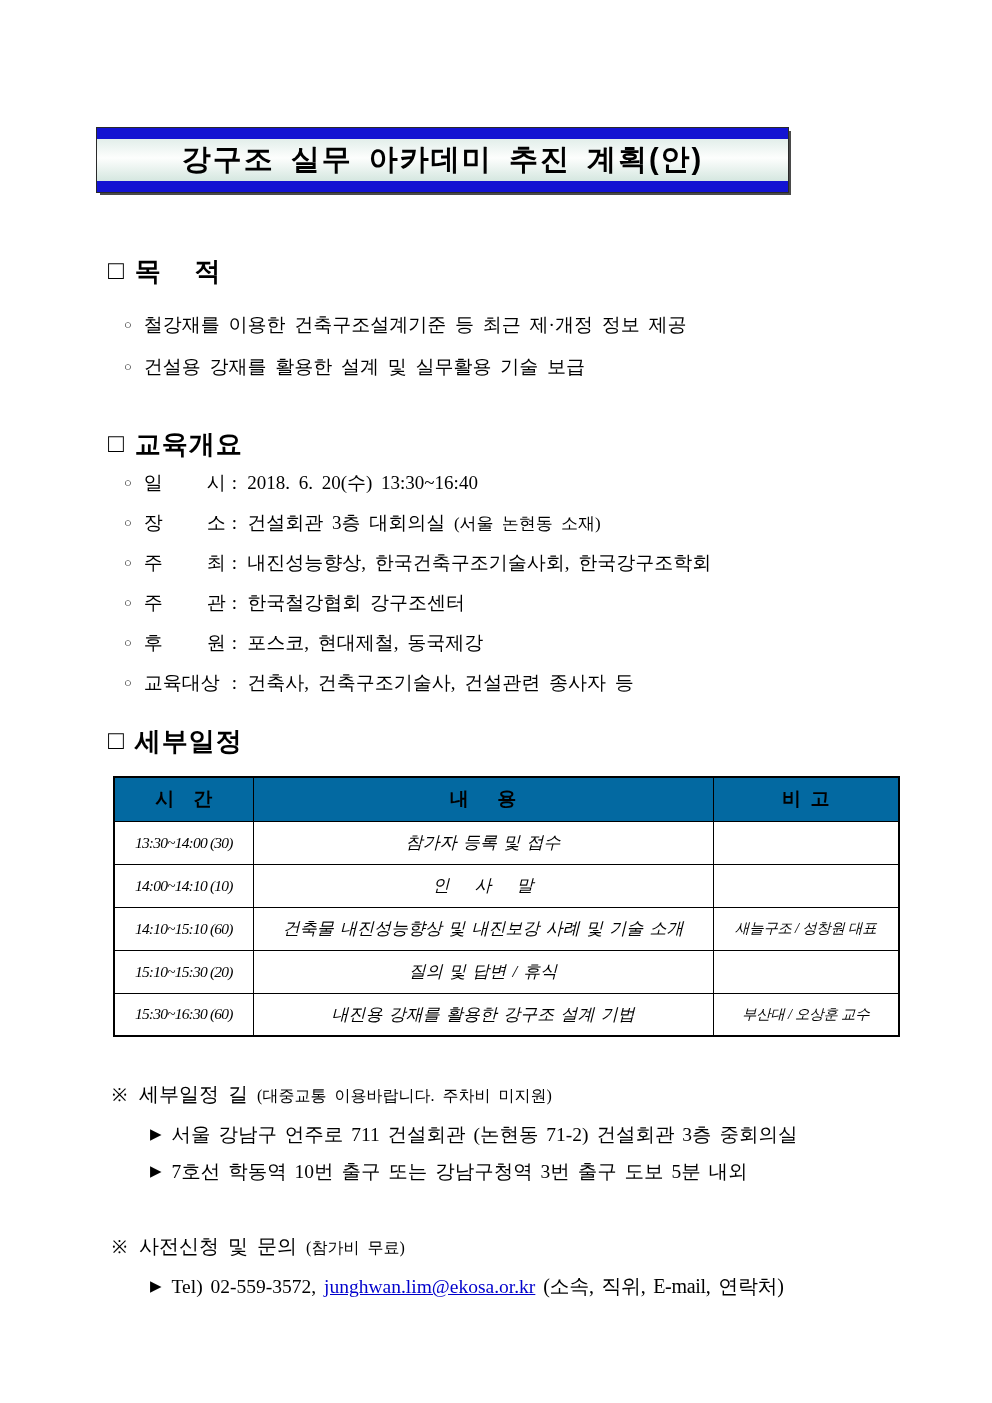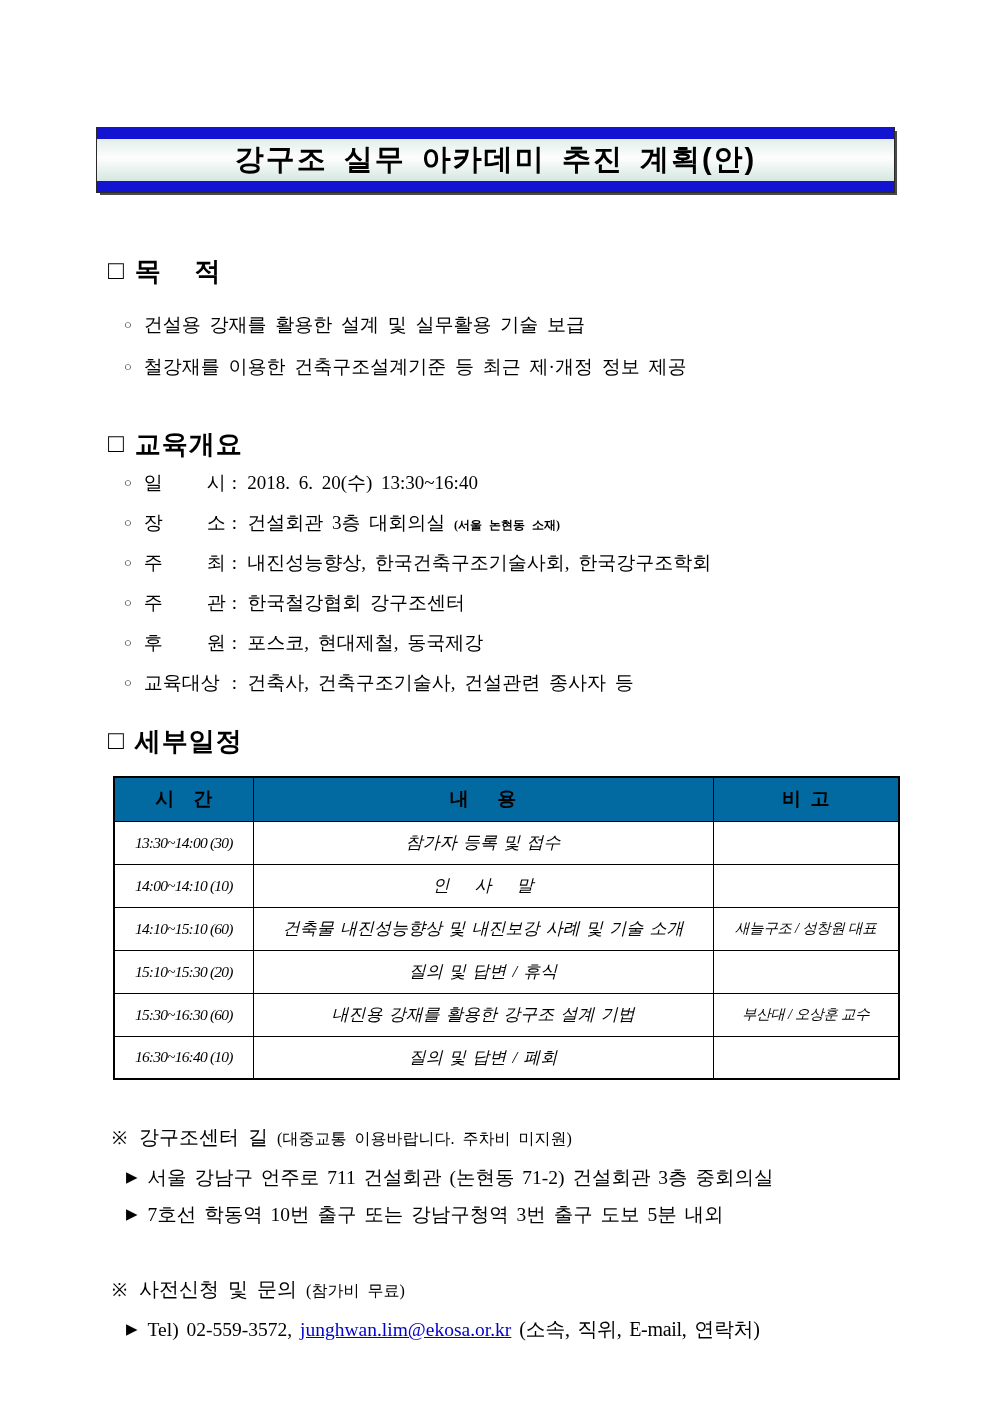--- a/index.html
+++ b/index.html
@@ -10,21 +10,21 @@
     position: relative;
     font-family: "Liberation Serif", "DejaVu Serif", serif;
     color: #000;
     overflow: hidden;
   }
 
   
   .banner {
     position: absolute;
     left: 96px; top: 127px;
-    width: 799px;
+    width: 693px;
     border: 1px solid #2a2a2a;
     box-shadow: 3px 3px 0 -1px #4a4a4a;
     background: #fff;
   }
   .banner .bar { height: 11px; background: #1313d2; }
   .banner .banner-body {
     height: 42px;
     background: linear-gradient(180deg, #e2eeea 0%, #fdfefd 45%, #d5e7e0 100%);
     display: flex; align-items: center; justify-content: center;
   }
@@ -72,21 +72,21 @@
     position: relative; top: -2px;
   }
   #overview-list .o-item { line-height: 38px; }
   .item-label {
     display: inline-block;
     width: 82px;
     text-align-last: justify;
     white-space: normal;
   }
   .item-colon { display: inline-block; margin: 0 10px 0 6px; }
-  .item-note { font-size: 12px; font-weight: bold; }
+  .item-note { font-size: 17px; }
 
   
   .schedule-table {
     margin-left: 113px;
     width: 785px;
     border-collapse: collapse;
     table-layout: fixed;
   }
   .schedule-table col.c-time    { width: 139px; }
   .schedule-table col.c-content { width: 460px; }
@@ -115,21 +115,21 @@
 
   
   .note-block { margin-left: 112px; }
   .note-head {
     font-size: 20px;
     word-spacing: 4px;
     line-height: 30px;
   }
   .note-head .note-marker { font-size: 18px; margin-right: 12px; }
   .note-head .note-paren { font-size: 16px; }
-  .note-lines { margin-left: 14px; margin-top: 6px; }
+  .note-lines { margin-left: 38px; margin-top: 6px; }
   .note-line {
     font-size: 19.5px;
     line-height: 35px;
     word-spacing: 3px;
     white-space: nowrap;
   }
   .note-line .arrow {
     font-size: 15px;
     margin-right: 10px;
     position: relative; top: -2px;
@@ -147,24 +147,24 @@
   </div>
   <div class="bar"></div>
 </div>
 
 <div class="section-heading" id="heading-purpose">
   <span class="square-icon">□</span>
   <span class="heading-spaced">목    적</span>
 </div>
 <div class="o-list" id="purpose-list">
   <div class="o-item">
+    <span class="bullet">○</span><span>철강재를 이용한 건축구조설계기준 등 최근 제·개정 정보 제공</span>
+  </div>
+  <div class="o-item">
     <span class="bullet">○</span><span>건설용 강재를 활용한 설계 및 실무활용 기술 보급</span>
-  </div>
-  <div class="o-item">
-    <span class="bullet">○</span><span>철강재를 이용한 건축구조설계기준 등 최근 제·개정 정보 제공</span>
   </div>
 </div>
 
 <div class="section-heading" id="heading-overview">
   <span class="square-icon">□</span>
   <span class="heading-spaced">교육개요</span>
 </div>
 <div class="o-list" id="overview-list">
   <div class="o-item">
     <span class="bullet">○</span><span class="item-label">일 시</span><span class="item-colon">:</span><span>2018. 6. 20(수) 13:30~16:40</span>
@@ -222,31 +222,26 @@
     <tr>
       <td class="cell-time">15:10~15:30 (20)</td>
       <td class="cell-content">질의 및 답변 / 휴식</td>
       <td class="cell-note"></td>
     </tr>
     <tr>
       <td class="cell-time">15:30~16:30 (60)</td>
       <td class="cell-content">내진용 강재를 활용한 강구조 설계 기법</td>
       <td class="cell-note">부산대 / 오상훈 교수</td>
     </tr>
-    <tr>
-      <td class="cell-time">16:30~16:40 (10)</td>
-      <td class="cell-content">질의 및 답변 / 폐회</td>
-      <td class="cell-note"></td>
-    </tr>
   </tbody>
 </table>
 
 <div class="note-block" id="directions">
   <div class="note-head">
-    <span class="note-marker">※</span><span>강구조센터 길</span> <span class="note-paren">(대중교통 이용바랍니다. 주차비 미지원)</span>
+    <span class="note-marker">※</span><span>세부일정 길</span> <span class="note-paren">(대중교통 이용바랍니다. 주차비 미지원)</span>
   </div>
   <div class="note-lines">
     <div class="note-line">
       <span class="arrow">▶</span><span>서울 강남구 언주로 711 건설회관 (논현동 71-2) 건설회관 3층 중회의실</span>
     </div>
     <div class="note-line">
       <span class="arrow">▶</span><span>7호선 학동역 10번 출구 또는 강남구청역 3번 출구 도보 5분 내외</span>
     </div>
   </div>
 </div>

